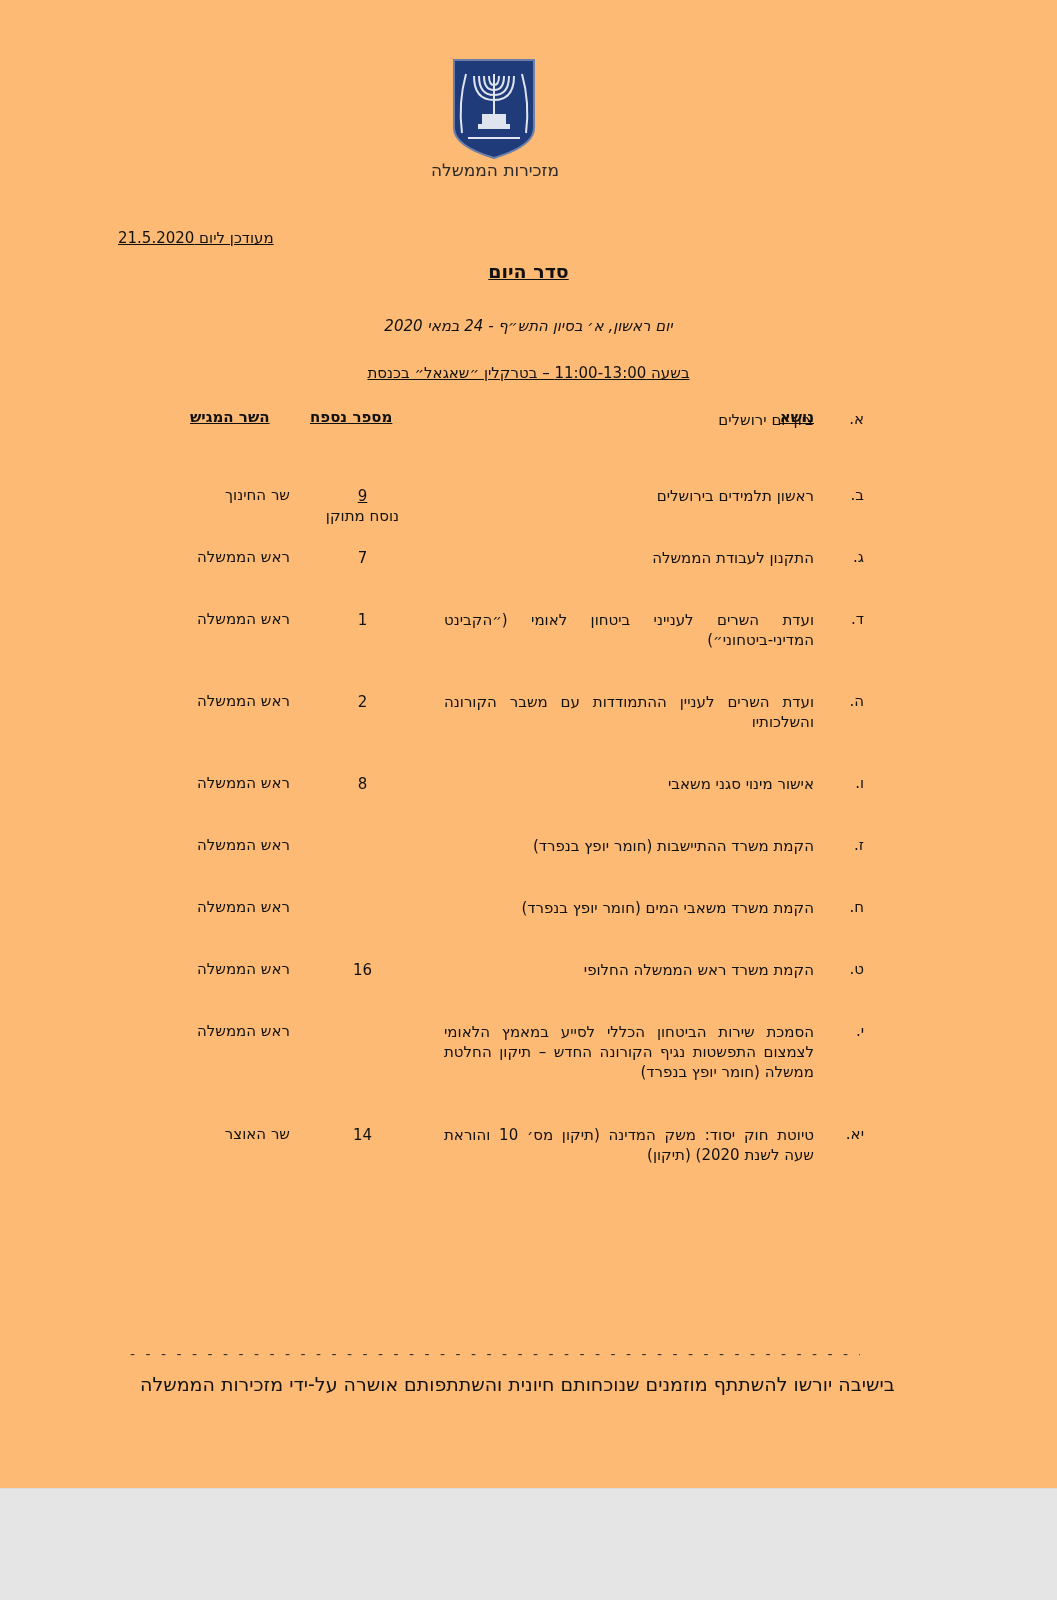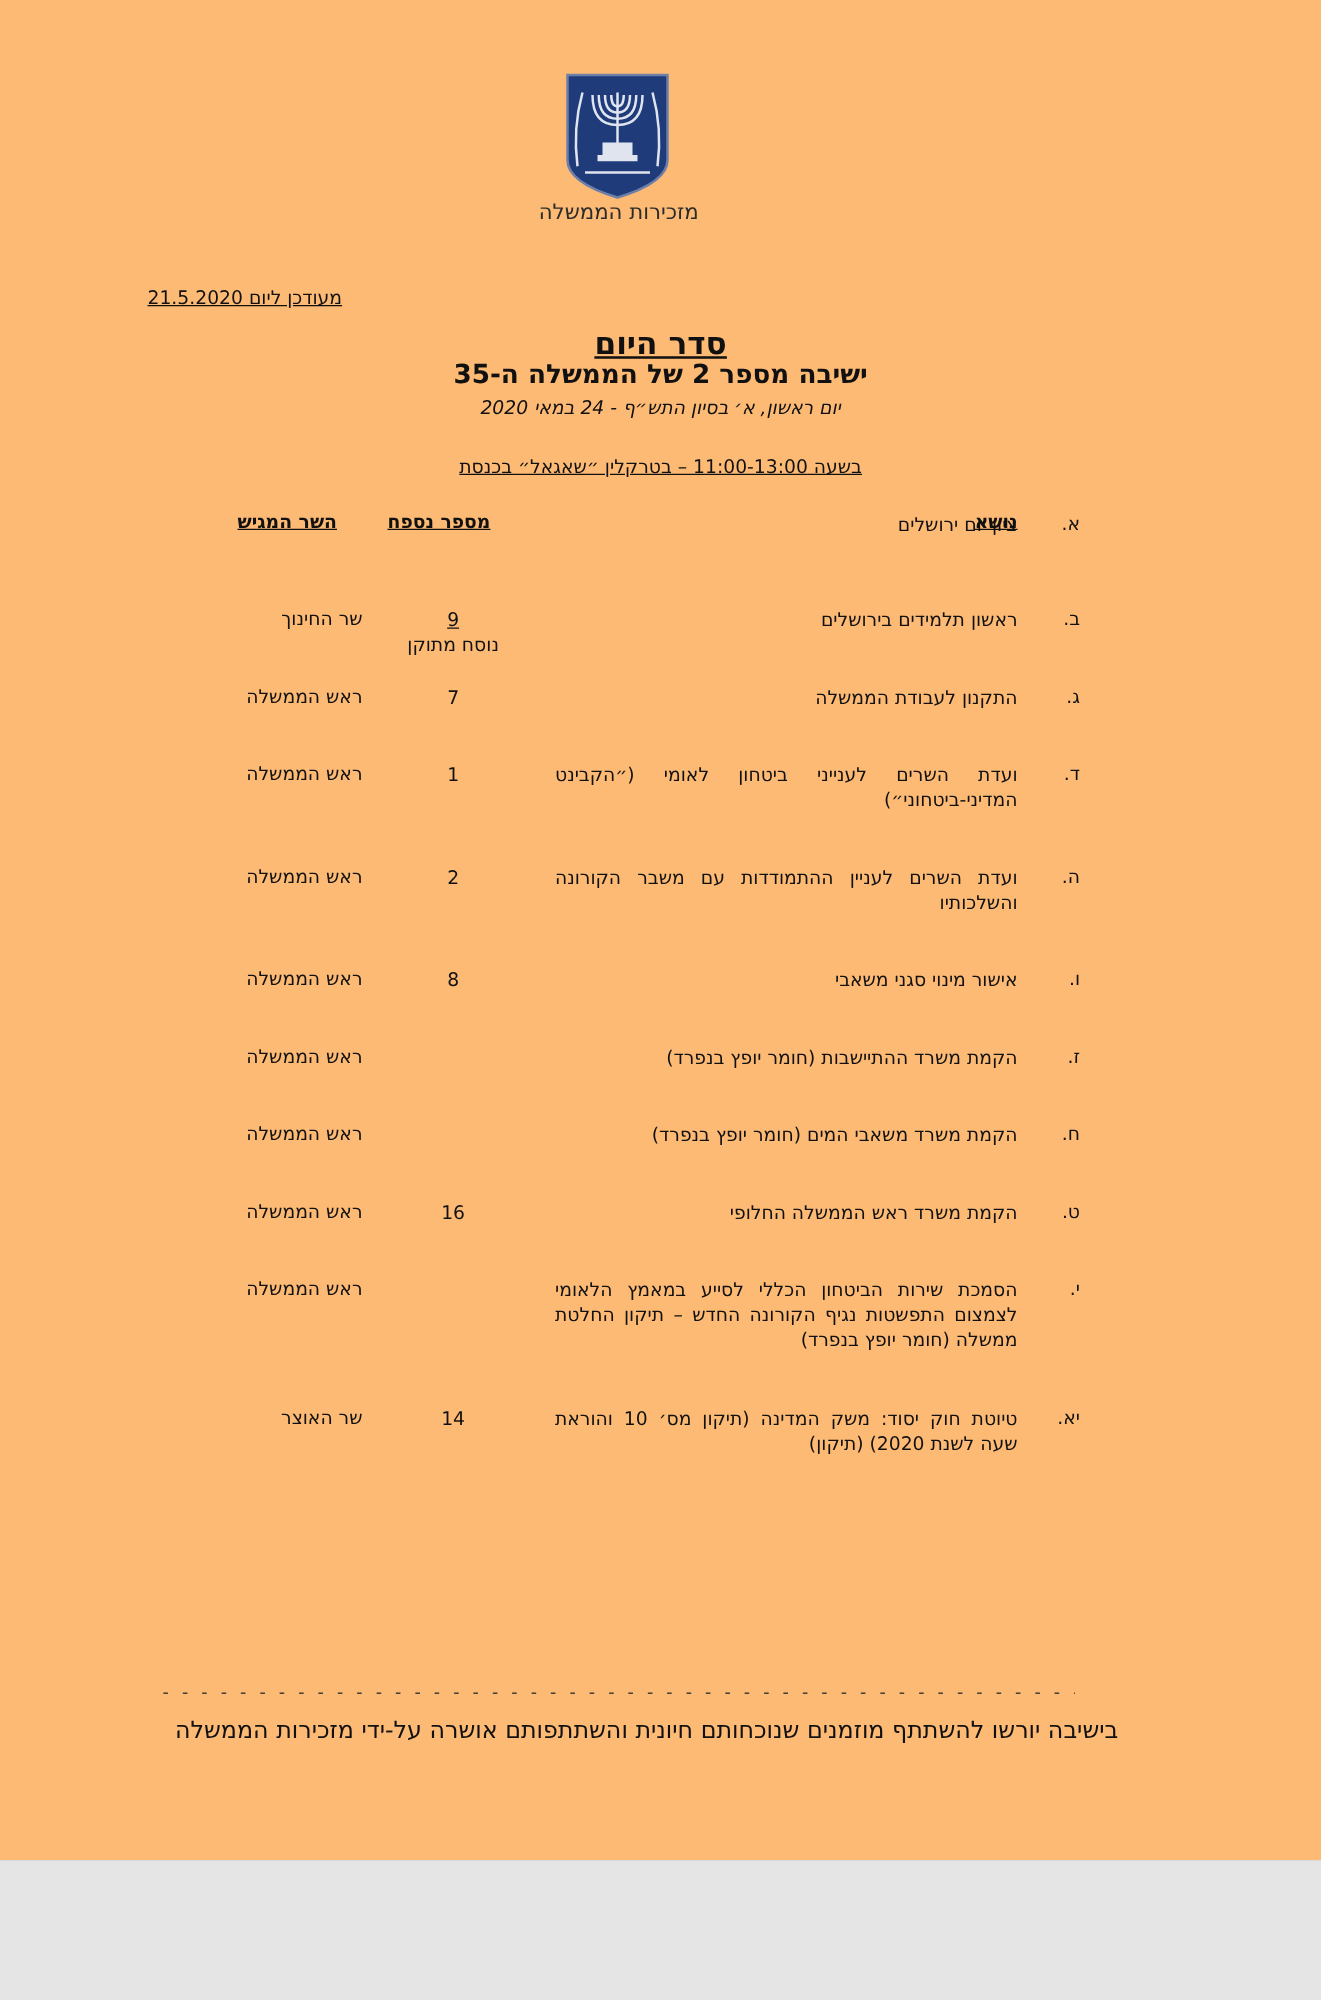--- a/index.html
+++ b/index.html
@@ -3,21 +3,21 @@
 <meta charset="utf-8">
 <style>
   html, body { margin:0; padding:0; }
   body { width:1057px; height:1600px; position:relative; background:#ffffff; font-family:"DejaVu Sans", sans-serif; color:#111; overflow:hidden; }
   .page { position:absolute; left:0; top:0; width:1057px; height:1488px; background:#fdba74; }
   .bottom-bar { position:absolute; left:0; top:1488px; width:1057px; height:112px; background:#e5e5e5; border-top:1px solid #dcdcdc; }
   .emblem { position:absolute; left:452px; top:58px; width:84px; height:102px; }
   .org { position:absolute; left:380px; top:160px; width:230px; text-align:center; font-size:17px; color:#2b2b2b; direction:rtl; }
   .updated { position:absolute; left:118px; top:229px; font-size:15px; text-decoration:underline; direction:rtl; }
   .hdr { position:absolute; left:0; width:1057px; text-align:center; direction:rtl; }
-  .t1 { top:260px; font-size:25px; font-weight:bold; text-decoration:underline; }
+  .t1 { top:260px; font-size:19px; font-weight:bold; text-decoration:underline; }
   .t2 { top:287px; font-size:21px; font-weight:bold; }
   .t3 { top:317px; font-size:15px;font-style:italic; }
   .t4 { top:326px; font-size:15px; text-decoration:underline;margin-top:38px; }
   .colhdr { position:absolute; top:408px; font-size:15px; font-weight:bold; text-decoration:underline; direction:rtl; }
   .row { position:absolute; left:0; width:1057px; font-size:15px; direction:rtl; }
   .letter { position:absolute; right:193px; width:30px; text-align:right; }
   .topic { position:absolute; right:243px; width:370px; text-align:justify; line-height:20px; }
   .num { position:absolute; left:300px; width:125px; text-align:center; line-height:20px; }
   .minister { position:absolute; left:150px; width:140px; text-align:right; }
   .u { text-decoration:underline; }
@@ -42,21 +42,20 @@
     </g>
     <rect x="30" y="56" width="24" height="10" fill="#dfe4ef"></rect>
     <rect x="26" y="66" width="32" height="5" fill="#dfe4ef"></rect>
     <line x1="16" y1="80" x2="68" y2="80" stroke="#dfe4ef" stroke-width="2"></line>
   </svg>
 
   <div class="org">מזכירות הממשלה</div>
   <div class="updated">מעודכן ליום 21.5.2020</div>
 
   <div class="hdr t1">סדר היום</div>
-  <div class="hdr t2">ישיבה מספר 2 של הממשלה ה-35</div>
   <div class="hdr t3">יום ראשון, א׳ בסיון התש״ף - 24 במאי 2020</div>
   <div class="hdr t4">בשעה 11:00-13:00 – בטרקלין ״שאגאל״ בכנסת</div>
 
   <div class="colhdr" style="right:243px;">נושא</div>
   <div class="colhdr" style="left:310px;">מספר נספח</div>
   <div class="colhdr" style="left:190px;">השר המגיש</div>
 
   <div class="row" style="top:410px;">
     <span class="letter">א.</span>
     <span class="topic">ציון יום ירושלים</span>

